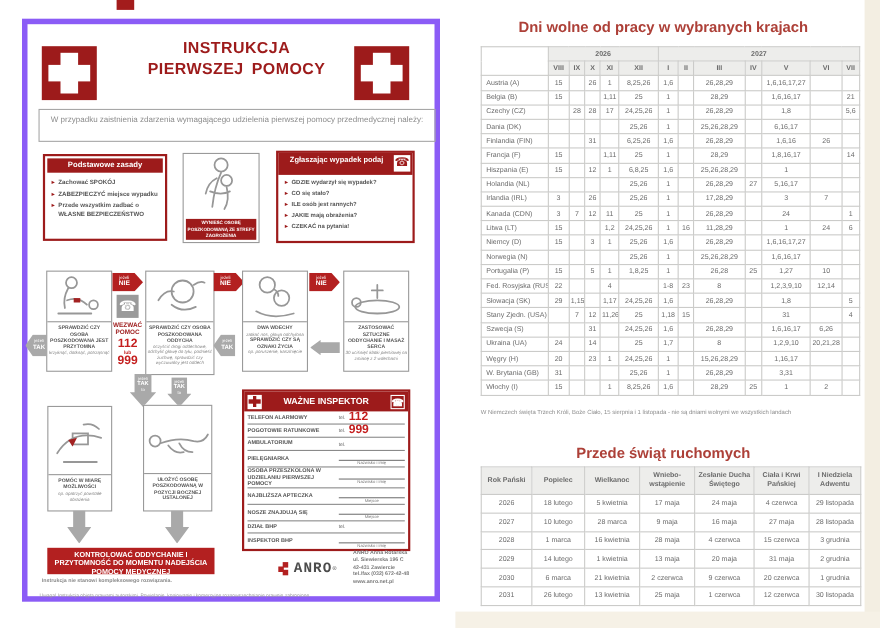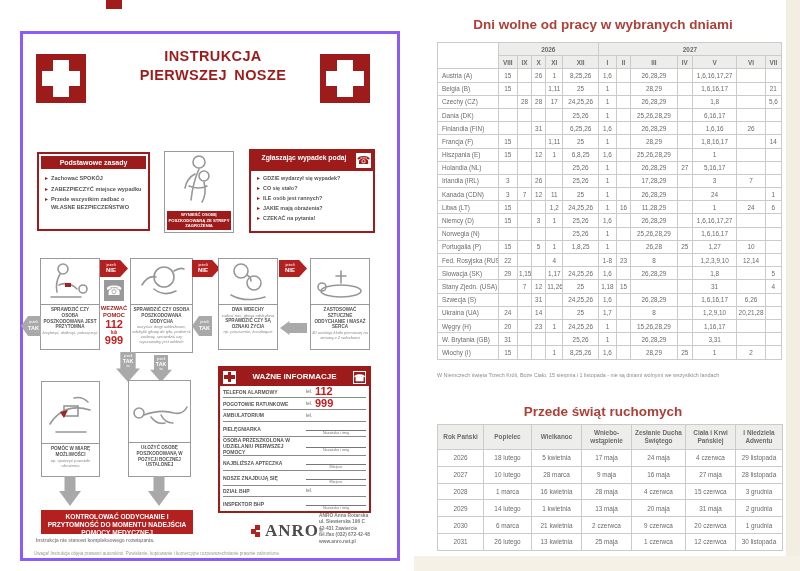--- a/index.html
+++ b/index.html
@@ -4,21 +4,21 @@
 <style>
   *{margin:0;padding:0;box-sizing:border-box;}
   html,body{width:800px;height:571px;overflow:hidden;background:#fff;
     font-family:"Liberation Sans",sans-serif;}
   .page{position:relative;width:800px;height:571px;background:#fff;}
   .edge-right{position:absolute;right:0;top:0;width:14px;height:571px;background:#f3eee2;}
   .edge-bottom{position:absolute;left:414px;top:556px;width:386px;height:15px;background:#f6f1e6;}
   .corner-mark{position:absolute;left:106px;top:0;width:16px;height:9px;background:#a31c1c;}
 
   
-  .poster{position:absolute;left:20px;top:31px;width:380px;height:530px;border:3px solid #8b5cf6;background:#fff;}
+  .poster{position:absolute;left:20px;top:17px;width:380px;height:530px;border:5px solid #8b5cf6;background:#fff;}
   .cross{position:absolute;width:50px;height:49px;background:#9d1b1b;}
   .cross-left{left:13px;top:20px;}
   .cross-right{left:297px;top:20px;}
   .cross .vbar{position:absolute;left:34%;top:12%;width:32%;height:76%;background:#fff;}
   .cross .hbar{position:absolute;left:12%;top:34%;width:76%;height:32%;background:#fff;}
   .poster-title{position:absolute;left:70px;top:13px;width:240px;text-align:center;
     color:#9d1b1b;font-weight:bold;font-size:14.5px;line-height:19px;letter-spacing:.4px;word-spacing:3px;}
   .intro-box{position:absolute;left:10px;top:77px;width:361px;height:30px;border:1px solid #a7a7a7;
     color:#8a8a8a;font-size:7.3px;line-height:10px;text-align:center;padding:4px 10px;}
 
@@ -111,21 +111,21 @@
   .irow .tel{font-size:4.5px;color:#666;margin-right:3px;}
   .irow .val{font-size:11px;font-weight:bold;color:#c41e1e;line-height:11px;}
   .irow .writein{width:100%;border-top:1px solid #777;margin-top:8px;font-size:3.8px;color:#777;text-align:center;line-height:5px;}
 
   .brand{position:absolute;left:228px;top:487px;display:flex;align-items:center;}
   .brand-icon{width:12px;height:12px;position:relative;margin-right:2px;}
   .brand-icon i{position:absolute;background:#b32020;}
   .bi1{left:0;top:4px;width:5px;height:5px;}
   .bi2{left:4px;top:0;width:5px;height:5px;}
   .bi3{left:4px;top:7px;width:5px;height:5px;}
-  .brand-name{font-family:Liberation Serif, serif;font-weight:bold;font-size:17px;color:#4c4c4c;letter-spacing:1px;text-align:center;}
+  .brand-name{font-family:Liberation Mono, monospace;font-weight:bold;font-size:13px;color:#4c4c4c;letter-spacing:1px;text-align:center;}
   .brand-reg{font-size:5px;color:#4c4c4c;vertical-align:super;}
   .address{position:absolute;left:296px;top:479px;width:86px;font-size:4.8px;font-weight:bold;color:#7a7a7a;line-height:6.4px;}
 
   svg.sketch{stroke:#979797;fill:none;stroke-width:1.6;stroke-linecap:round;}
 
   
   .rtitle{position:absolute;left:420px;width:366px;text-align:center;color:#ad4038;
     font-weight:bold;font-size:13.5px;}
   .rt1{top:17px;}
   .rt2{top:404px;}
@@ -153,22 +153,23 @@
     <div class="cross cross-left">
         <i class="vbar"></i>
         <i class="hbar"></i>
       </div>
     <div class="cross cross-right">
         <i class="vbar"></i>
         <i class="hbar"></i>
       </div>
     <div class="poster-title">
       <div>INSTRUKCJA</div>
-      <div>PIERWSZEJ NOSZE</div>
-    </div>
+      <div>PIERWSZEJ POMOCY</div>
+    </div>
+    <div class="intro-box"><span>W przypadku zaistnienia zdarzenia wymagającego udzielenia pierwszej pomocy przedmedycznej należy:</span></div>
 
     <div class="redbox basics">
       <div class="box-head">Podstawowe zasady</div>
       <ul class="blist">
           <li><span class="bm">►</span>Zachować SPOKÓJ</li>
           <li><span class="bm">►</span>ZABEZPIECZYĆ miejsce wypadku</li>
           <li><span class="bm">►</span>Przede wszystkim zadbać o WŁASNE BEZPIECZEŃSTWO</li>
         </ul>
     </div>
 
@@ -329,21 +330,21 @@
     <div class="banner">KONTROLOWAĆ ODDYCHANIE I PRZYTOMNOŚĆ DO MOMENTU NADEJŚCIA POMOCY MEDYCZNEJ</div>
     <div class="note">Instrukcja nie stanowi kompleksowego rozwiązania.</div>
     <div class="copyright">Uwaga! Instrukcja objęta prawami autorskimi. Powielanie, kopiowanie i komercyjne rozpowszechnianie prawnie zabronione.</div>
 
     <div class="info">
       <div class="info-head">
         <span class="info-cross">
             <i class="vbar"></i>
             <i class="hbar"></i>
           </span>
-        <span>WAŻNE INFORMACJE</span>
+        <span>WAŻNE INSPEKTOR</span>
         <span class="info-phone">☎</span>
       </div>
       <div class="info-rows">
           <div class="irow">
             <span class="lbl">TELEFON ALARMOWY</span>
             <span class="right">
               <span class="tel">tel.</span>
               <span class="val">112</span>
             </span>
           </div>
@@ -410,21 +411,21 @@
     </div>
     <div class="address">
         <div>ANRO Anna Rotarska</div>
         <div>ul. Siewierska 196 C</div>
         <div>42-431 Zawiercie</div>
         <div>tel./fax (032) 672-42-48</div>
         <div>www.anro.net.pl</div>
       </div>
   </div>
 
-  <div class="rtitle rt1">Dni wolne od pracy w wybranych dniami</div>
+  <div class="rtitle rt1">Dni wolne od pracy w wybranych krajach</div>
   <table class="gtab holidays">
     <colgroup>
         <col style="width: 60px;">
         <col style="width: 19px;">
         <col style="width: 14px;">
         <col style="width: 14px;">
         <col style="width: 17px;">
         <col style="width: 35px;">
         <col style="width: 18px;">
         <col style="width: 14px;">

